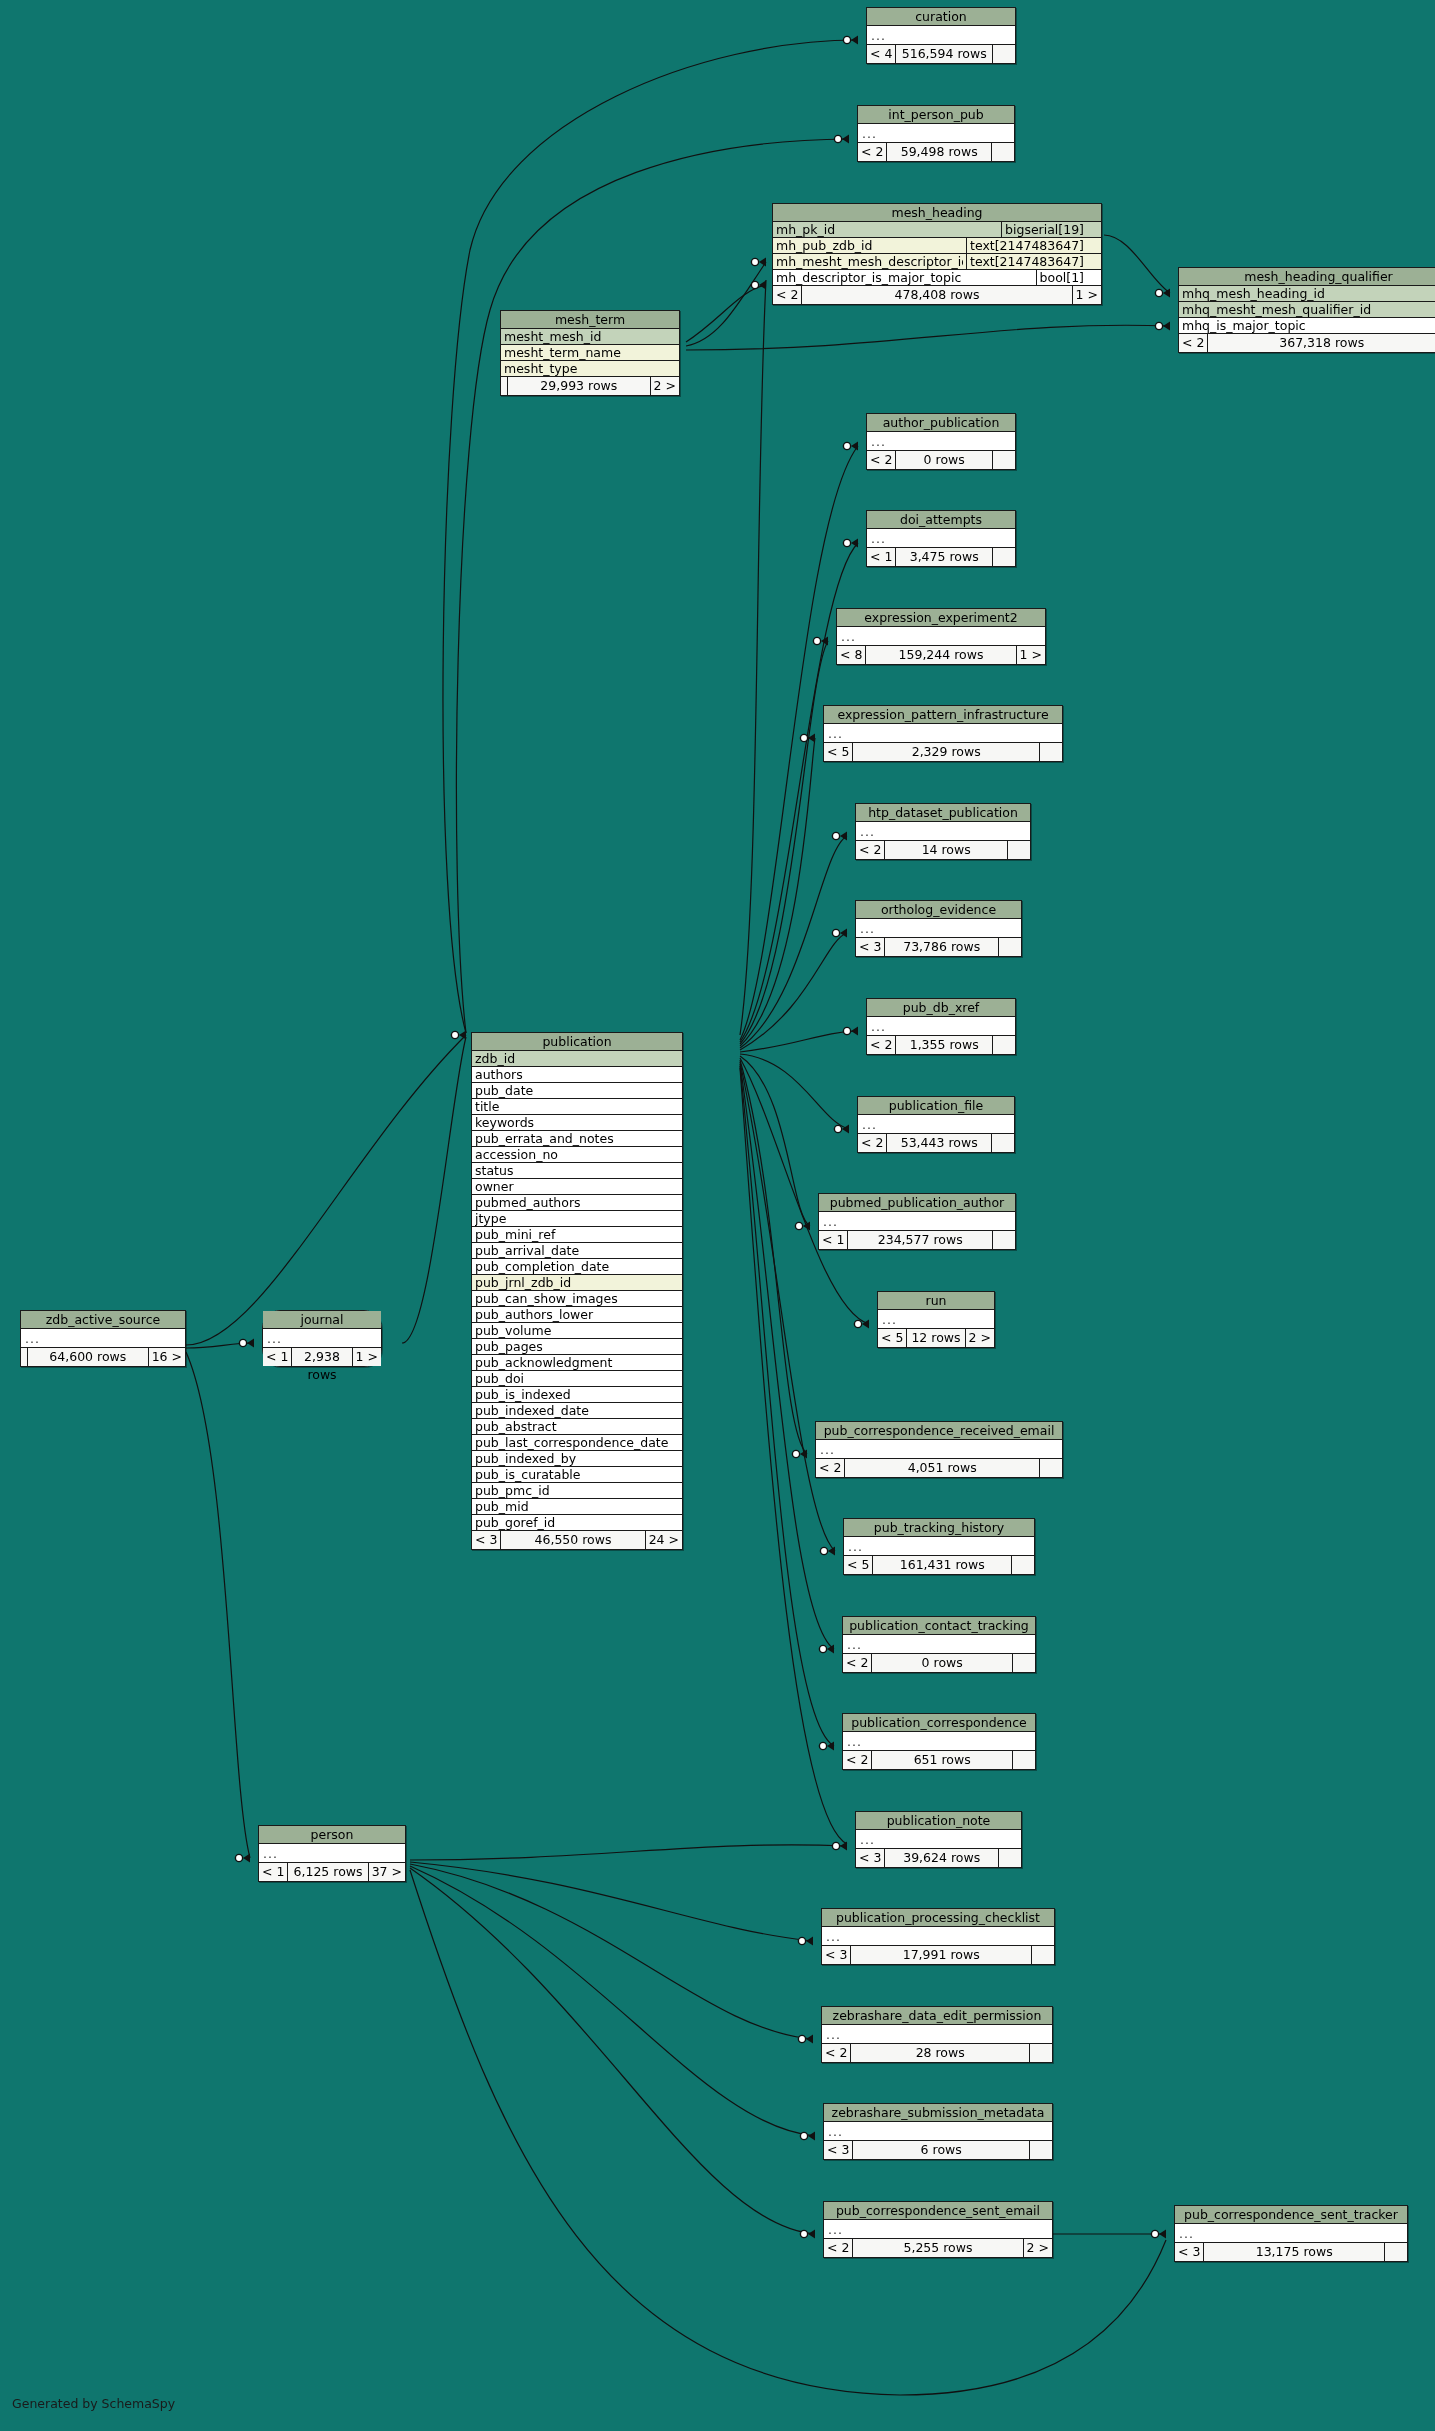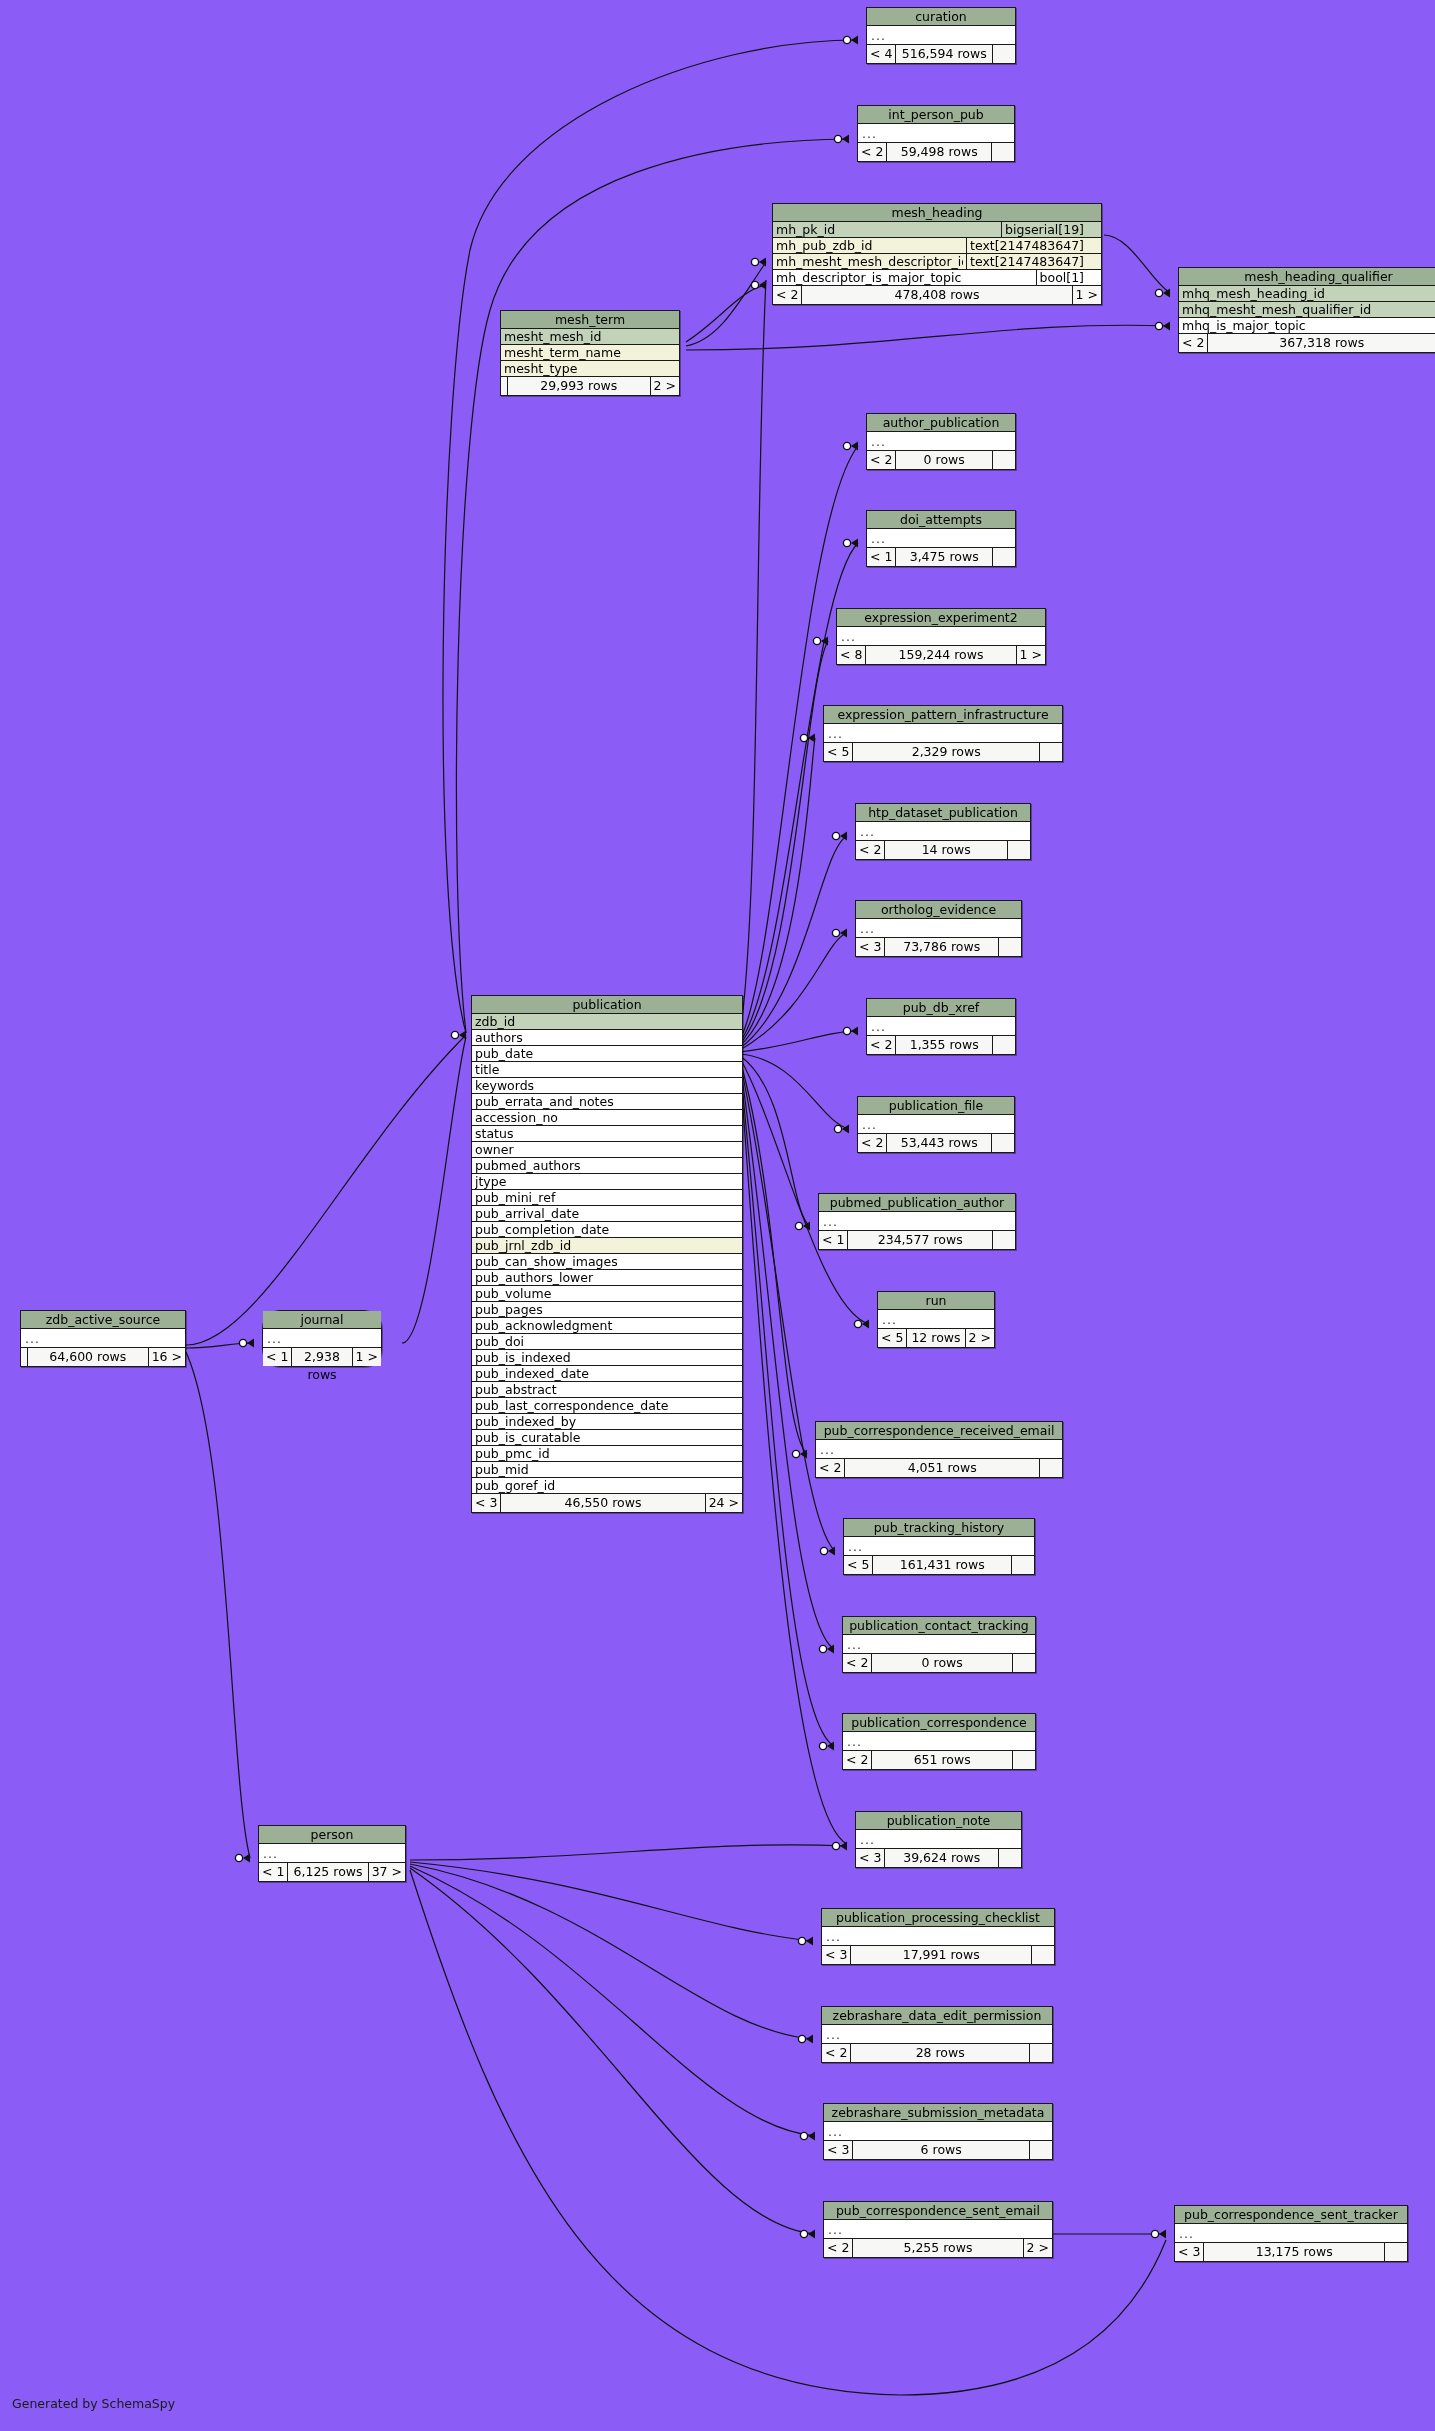--- a/index.html
+++ b/index.html
@@ -4,21 +4,21 @@
 <style>
   html, body {
     margin: 0;
     padding: 0;
     background: #f6f6f4;
   }
   #canvas {
     position: relative;
     width: 1435px;
     height: 2431px;
-    background: #8b5cf6;
+    background: #0f766e;
     font-family: "DejaVu Sans", sans-serif;
     overflow: hidden;
   }
   #edges {
     position: absolute;
     left: 0; top: 0;
     width: 1435px;
     height: 2431px;
     pointer-events: none;
   }
@@ -396,21 +396,21 @@
       </div>
       <div class="table-node" style="left: 855px; top: 900px; width: 167px;">
         <div class="tbl-title">ortholog_evidence</div>
         <div class="tbl-ellipsis">...</div>
         <div class="tbl-foot">
           <div class="f-left">&lt; 3</div>
           <div class="f-mid">73,786 rows</div>
           <div class="f-right"></div>
         </div>
       </div>
-      <div class="table-node" style="left: 471px; top: 995px; width: 272px;">
+      <div class="table-node" style="left: 471px; top: 1032px; width: 212px;">
         <div class="tbl-title">publication</div>
         <div class="tbl-col col-pk">
           <span class="cname">zdb_id</span>
         </div>
         <div class="tbl-col col-plain">
           <span class="cname">authors</span>
         </div>
         <div class="tbl-col col-plain">
           <span class="cname">pub_date</span>
         </div>

